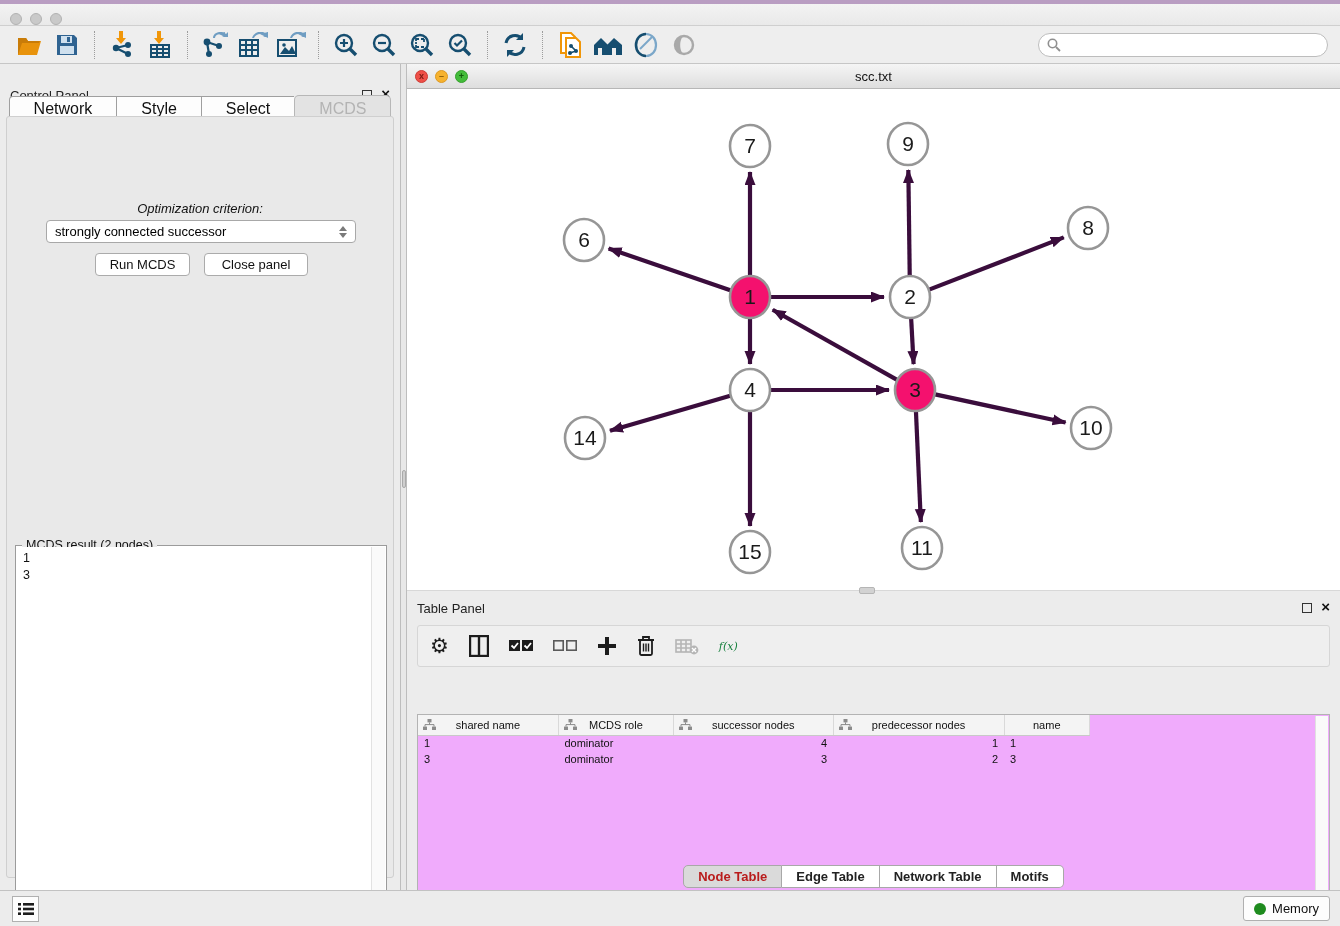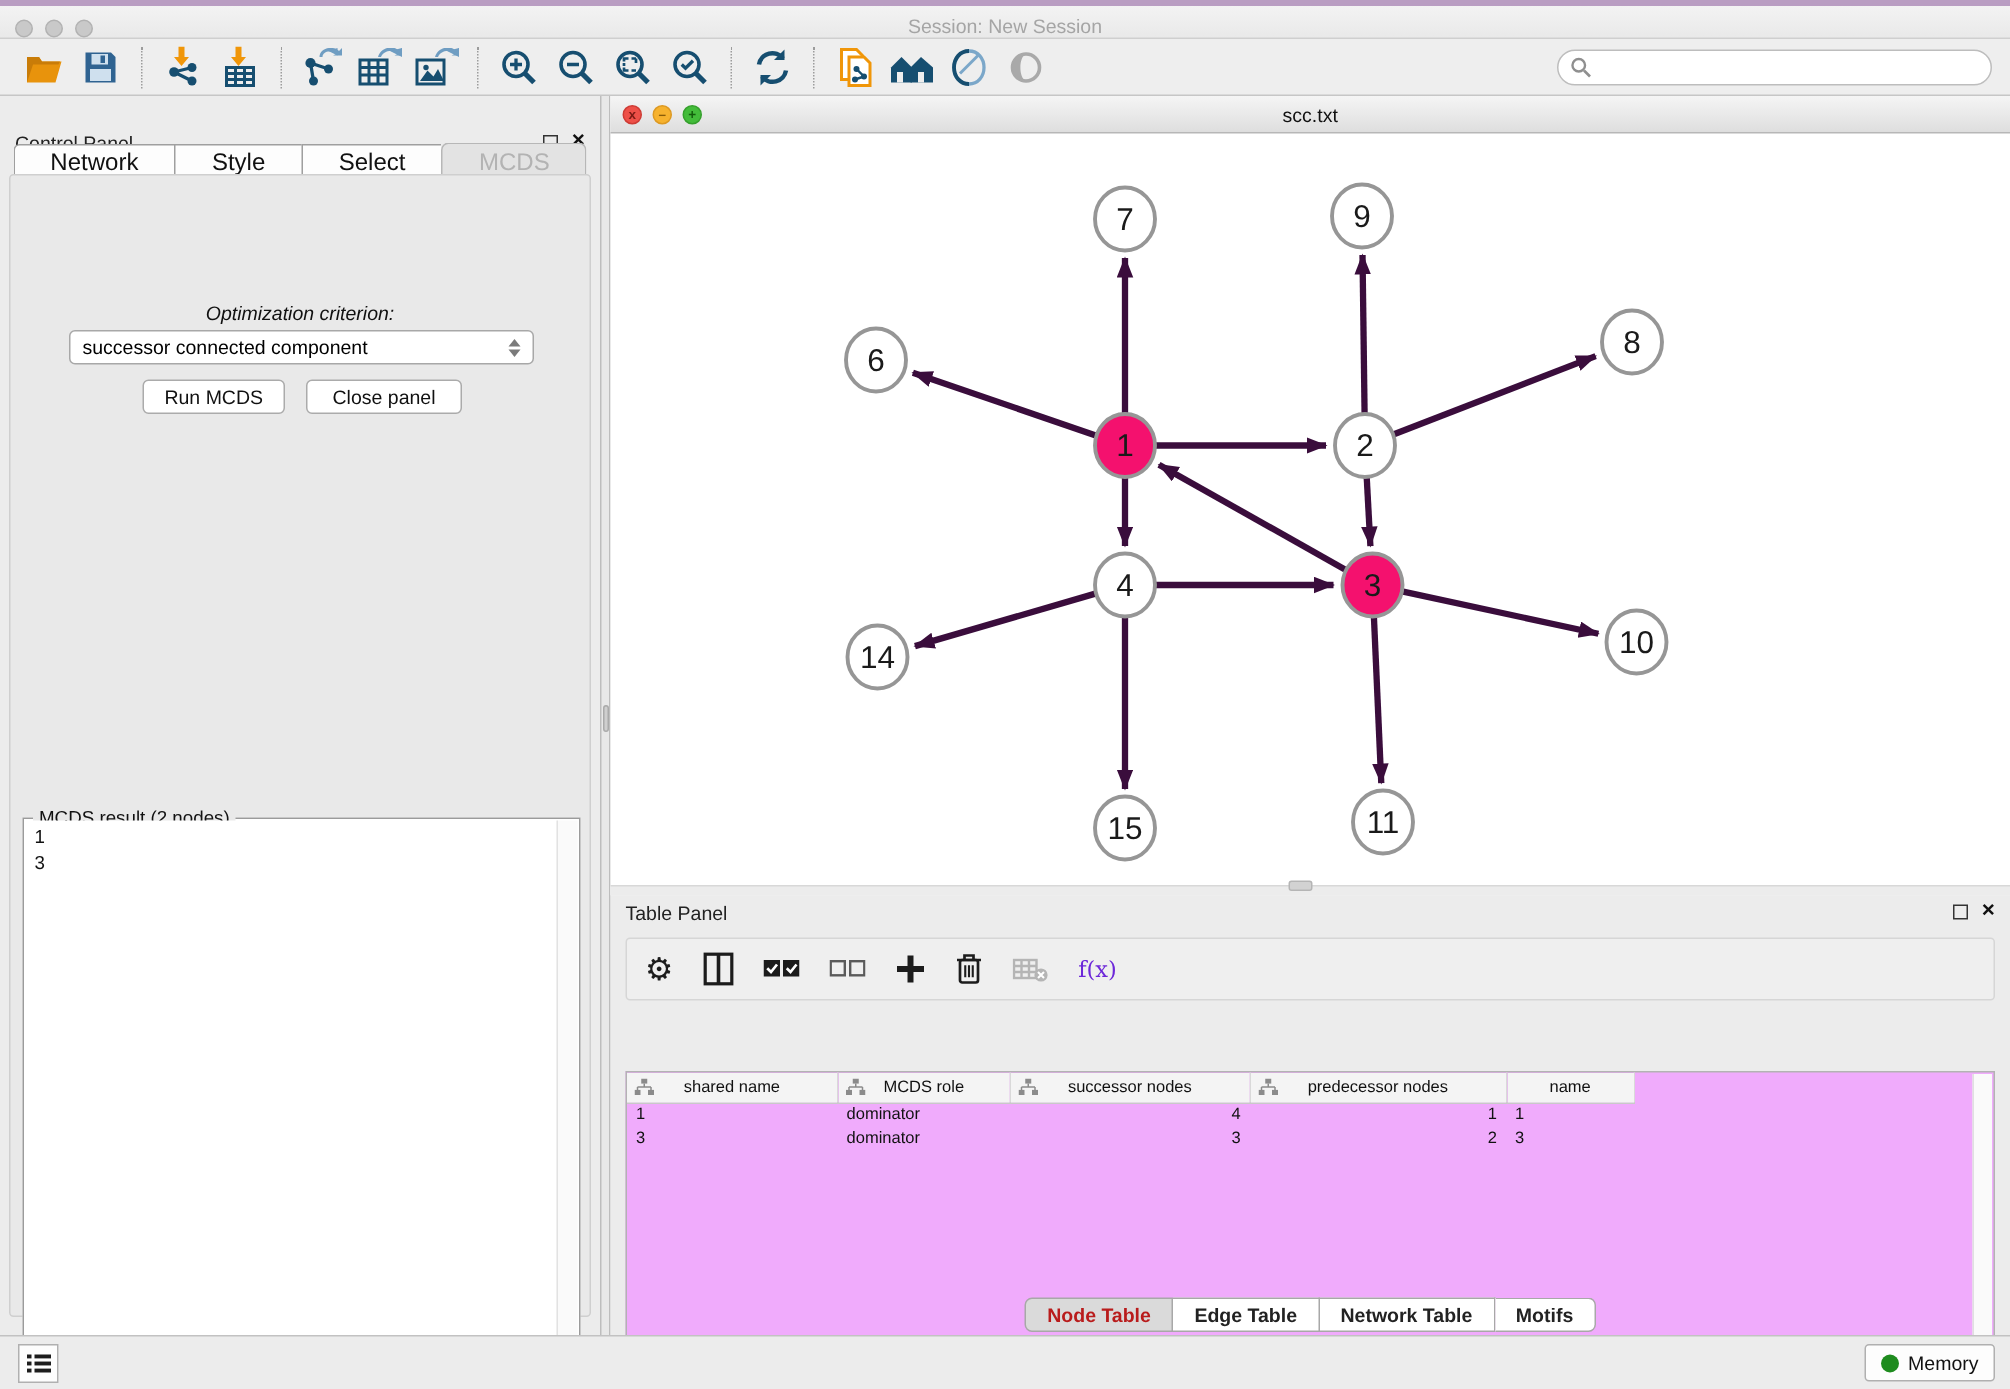--- a/index.html
+++ b/index.html
@@ -63,21 +63,21 @@
   #net-title { position:absolute; top:5px; left:0; width:100%; text-align:center; font-size:13px; color:#111; }
   #net-bottom { position:absolute; left:0; bottom:0; width:100%; height:7px; background:#ececec; border-top:1px solid #d8d8d8; }
   #h-grip { position:absolute; left:452px; top:-4px; width:16px; height:7px; background:#d2d2d2; border:1px solid #b5b5b5; border-radius:2px; }
 
   
   #table-panel { position:absolute; left:407px; top:597px; width:933px; height:293px; background:#ececec; }
   #tp-title { position:absolute; left:10px; top:4px; font-size:13px; color:#222; }
   #tp-toolbar { position:absolute; left:10px; top:28px; width:913px; height:42px; background:#efefef;
     border:1px solid #d6d6d6; border-radius:3px; display:flex; align-items:center; padding:0 12px; gap:20px; }
   .tp-ico { display:flex; align-items:center; justify-content:center; height:26px; }
-  #fx-ico { font-family:"DejaVu Serif",serif; font-size:15px; color:#6d28d9; }
+  #fx-ico { font-family:"DejaVu Serif",serif; font-style:italic; font-size:11px; color:#15803d; }
   #tp-table { position:absolute; left:10px; top:78px; width:913px; height:181px; background:#f0abfc; border:1px solid #b3b3b3;margin-top:39px; }
   #tp-table table { border-collapse:collapse; width:672px; table-layout:fixed; }
   #tp-table th { background:#f4f4f4; border-right:1px solid #d9d9d9; border-bottom:1px solid #c9c9c9;
     font-size:11px; font-weight:normal; color:#111; height:20px; text-align:center; position:relative; }
   #tp-table td { font-size:11px; color:#111; height:16px; padding:0 6px; }
   .col-icon { position:absolute; left:5px; top:4px; }
   td.num { text-align:right; }
   #tp-vscroll { position:absolute; right:1px; top:1px; bottom:1px; width:13px; background:#fafafa; border-left:1px solid #e0e0e0; }
   #tp-tabs { position:absolute; left:0; top:268px; width:100%; display:flex; justify-content:center; }
   .tp-tab { font-size:13px; font-weight:bold; padding:3px 14px; background:#fff; border:1px solid #a8a8a8; border-left:none; color:#222; }
@@ -93,21 +93,20 @@
     border-radius:3px; display:flex; align-items:center; gap:6px; font-size:13px; color:#111; }
   #memory-dot { width:12px; height:12px; border-radius:50%; background:#1e8b1e; }
 </style>
 </head>
 <body>
 
 <div id="titlebar">
   <span class="tl-dot" style="left:10px"></span>
   <span class="tl-dot" style="left:30px"></span>
   <span class="tl-dot" style="left:50px"></span>
-  <div id="win-title">Session: New Session</div>
 </div>
 
 <div id="toolbar">
   <span class="tb-btn">
     <svg width="27" height="24" viewBox="0 0 27 24">
         <path d="M2 5h8l2 3h13l-4 14H2z" fill="#e8930c"></path>
         <path d="M2 5v17l4-12h17l1-2H12l-2-3z" fill="#c97c08"></path>
       </svg>
   </span>
   <span class="tb-btn">
@@ -256,21 +255,21 @@
   </div>
   <div id="cp-tabs">
     <span class="cp-tab">Network</span>
     <span class="cp-tab">Style</span>
     <span class="cp-tab">Select</span>
     <span class="cp-tab sel">MCDS</span>
   </div>
   <div id="cp-inner">
     <div id="opt-label">Optimization criterion:</div>
     <div id="criterion-select">
-      <span>successor connected component</span>
+      <span>strongly connected successor</span>
       <span class="stepper">
           <span class="tri-up"></span>
           <span class="tri-dn"></span>
         </span>
     </div>
     <button class="cp-btn" style="left:88px; width:95px;">Run MCDS</button>
     <button class="cp-btn" style="left:197px; width:104px;">Close panel</button>
     <div id="mcds-fieldset">
       <span id="mcds-legend">MCDS result (2 nodes)</span>
       <div id="mcds-body">1

